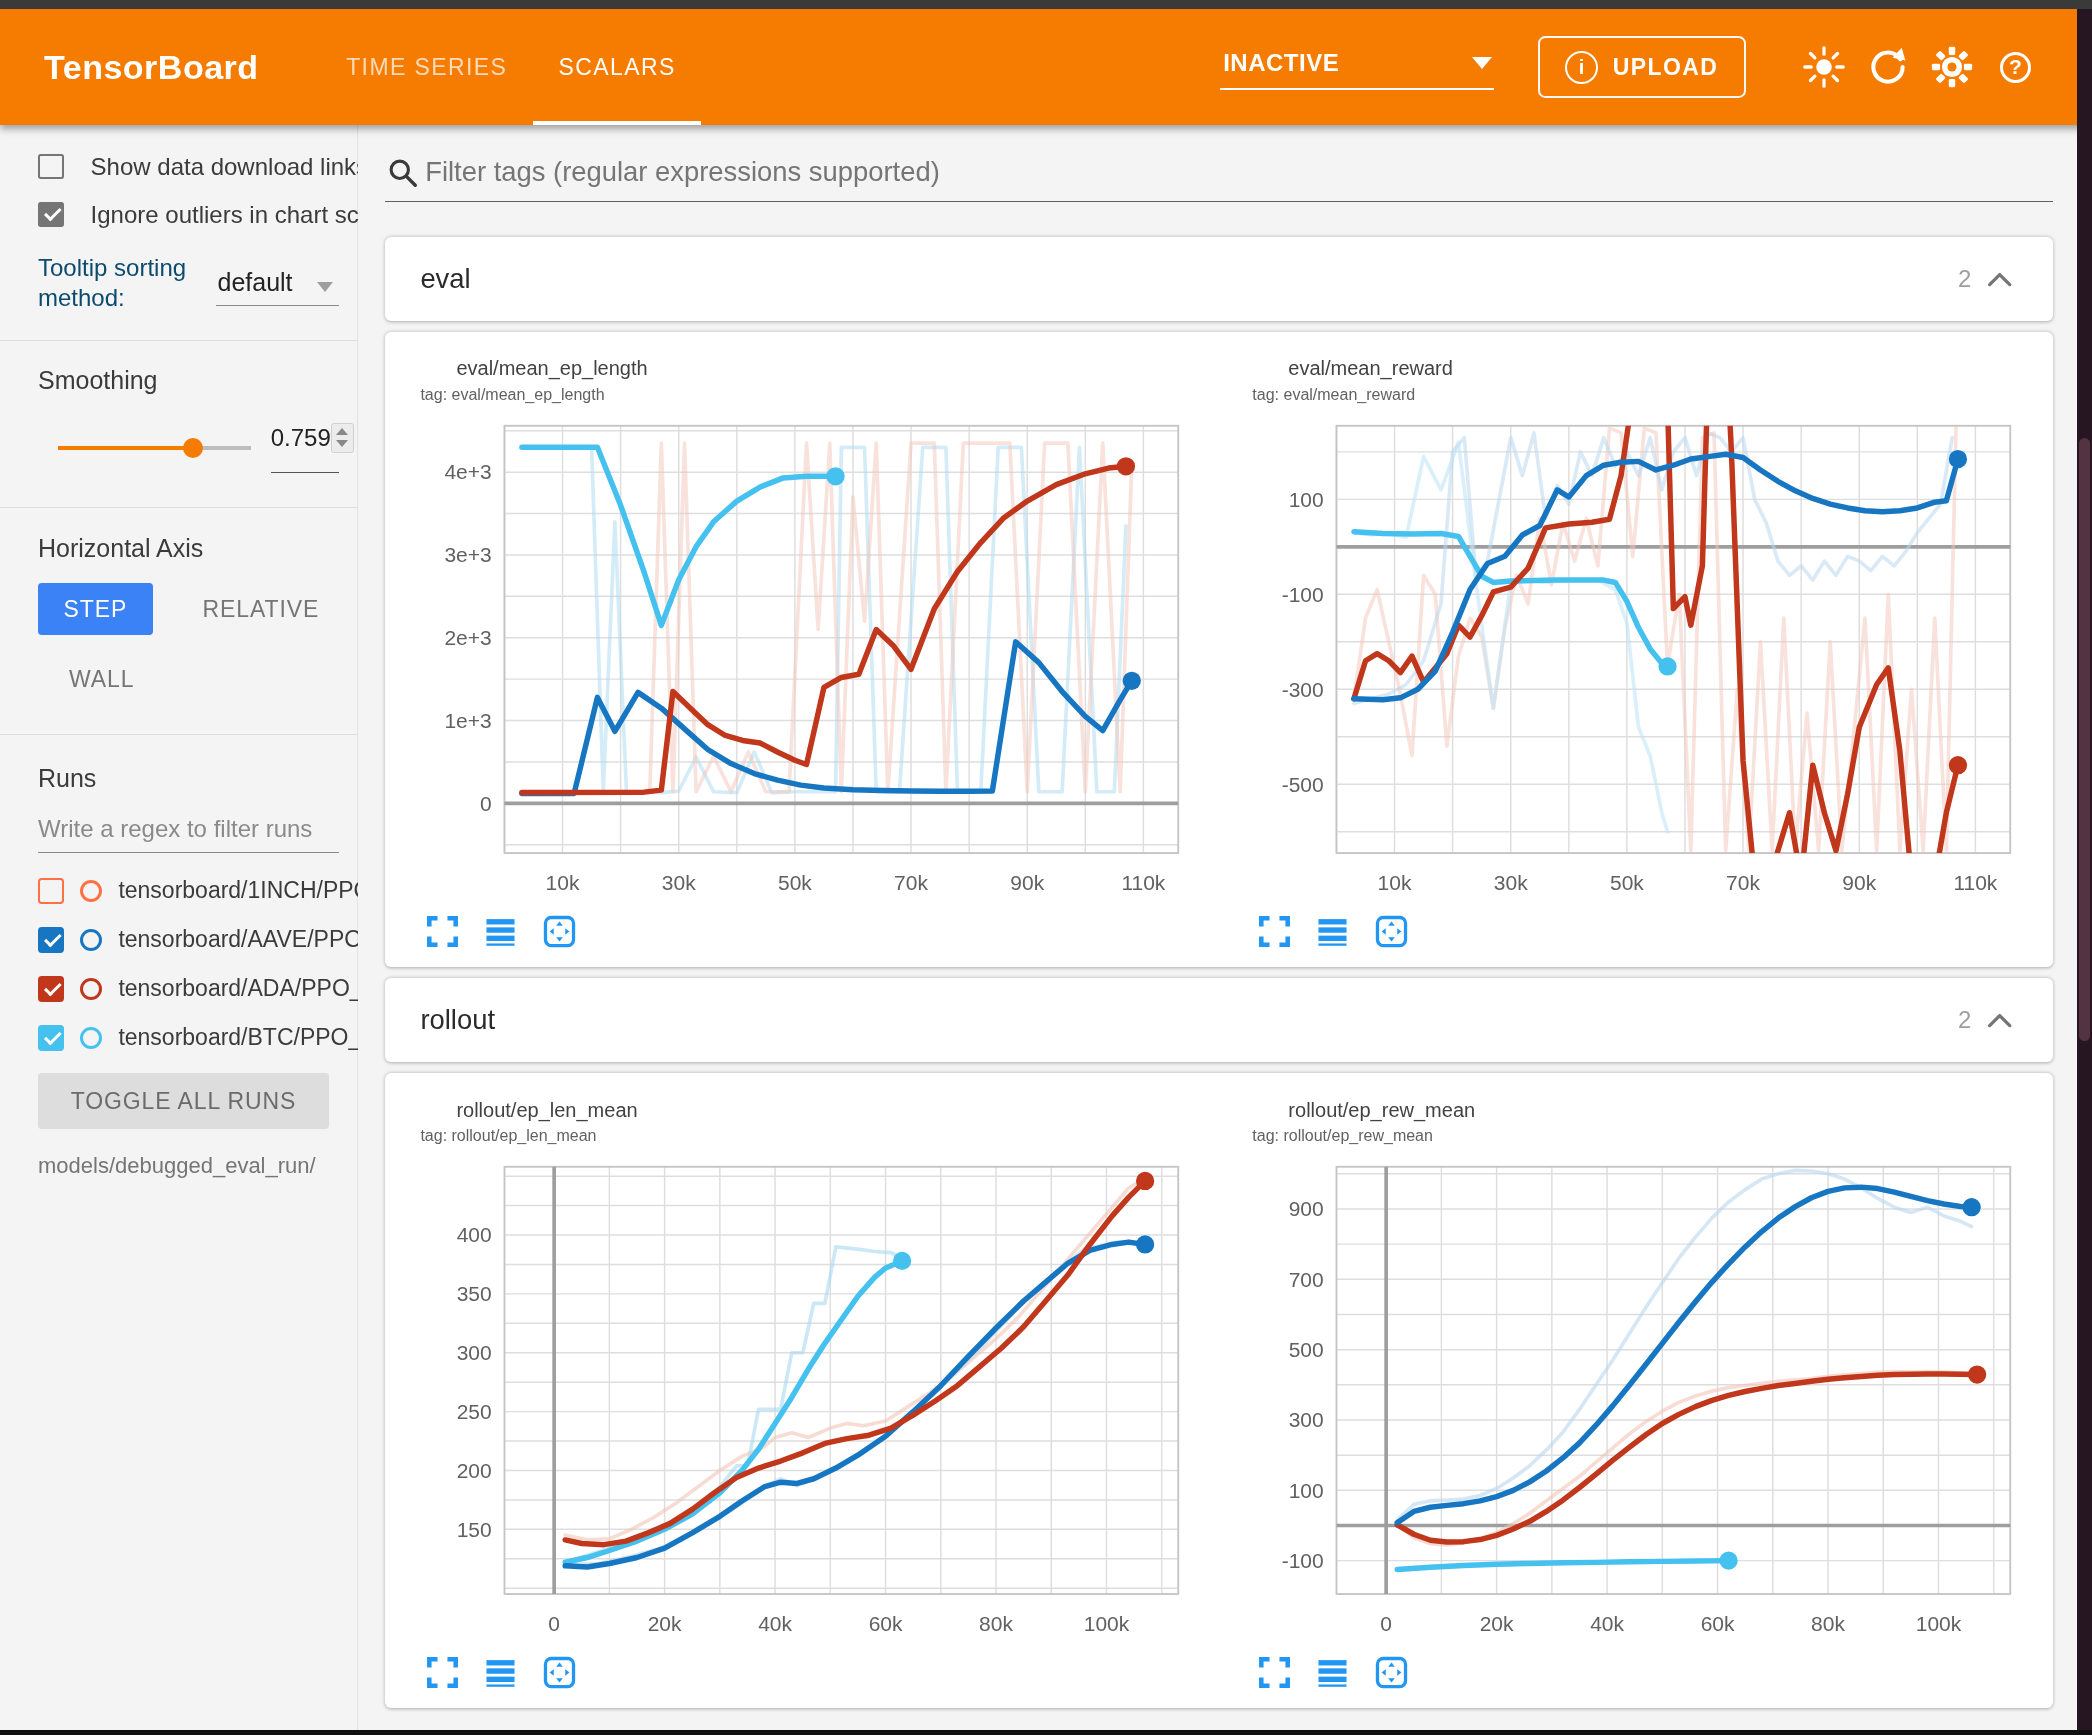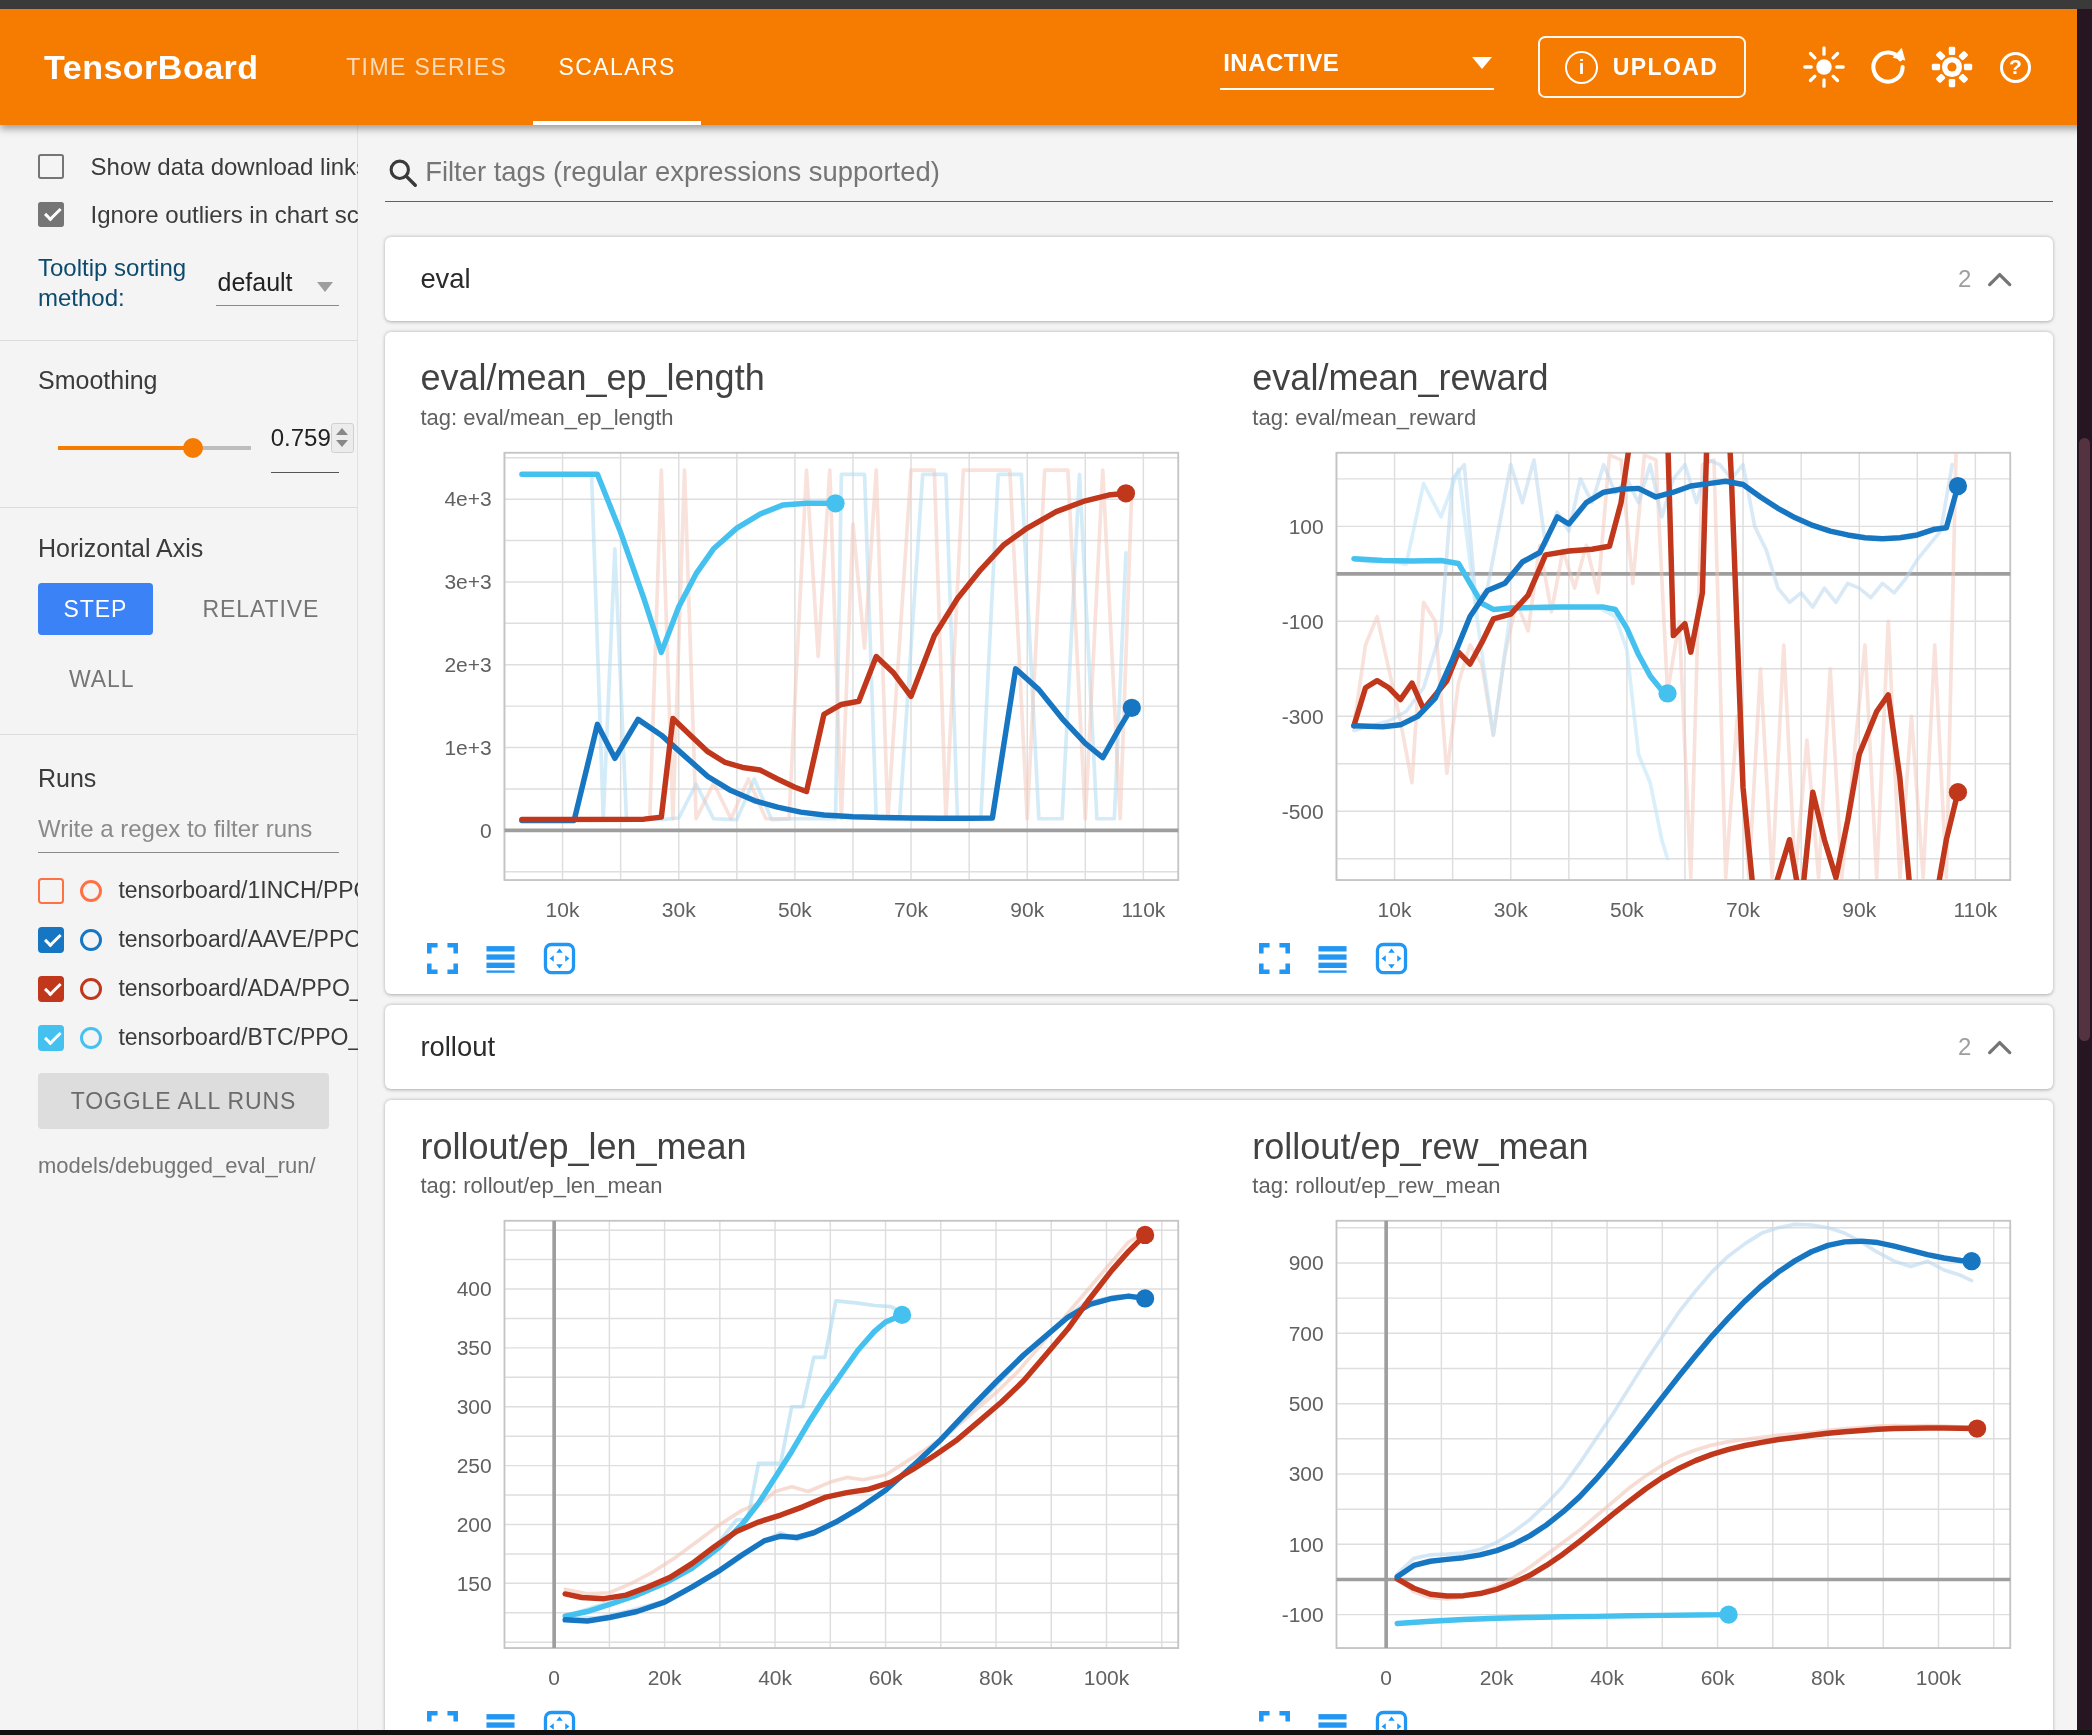--- a/index.html
+++ b/index.html
@@ -89,22 +89,22 @@
   .filter-row { display:flex; align-items:center; gap:7px; border-bottom:1.8px solid #616161; padding:3.7px 3.7px 12.8px 1.8px; margin-bottom:35px; }
   .filter-row input { flex:1; border:none; outline:none; background:transparent; font-size:27.4px; color:#222; font-family:inherit; }
   .filter-row input::placeholder { color:#757575; }
   .card { background:#fff; box-shadow:0 0.9px 3.7px rgba(0,0,0,.3); border-radius:6px; margin-bottom:11px; }
   .sec-header { height:84px; display:flex; align-items:center; justify-content:space-between; padding:0 40px 0 35px; cursor:pointer; }
   .sec-name { font-size:27.4px; color:#2b2b2b; }
   .sec-right { display:flex; align-items:center; gap:14.6px; }
   .sec-count { font-size:24px; color:#9e9e9e; }
   .charts-card { padding:25.6px 9.1px 12.8px 35px; display:flex; gap:40px; }
   .chart-tile { width:804px; }
-  .chart-title { font-size:36px; color:#424242; }
-  .chart-tag { font-size:22px; color:#616161; margin:5.5px 0 9.1px; }
+  .chart-title { font-size:20px; color:#424242;margin-left:36px; }
+  .chart-tag { font-size:16px; color:#616161; margin:5.5px 0 9.1px; }
   .plot text { font-family:"Liberation Sans","DejaVu Sans",sans-serif; font-size:23px; fill:#616161; }
   .chart-actions { display:flex; gap:25.6px; padding:5.5px 0 3.7px 5.5px; align-items:center; }
   .chart-actions > div { cursor:pointer; }
 </style>
 </head>
 <body>
 
 <div class="top-strip"></div>
 <div class="right-strip">
     <div class="thumb"></div>

